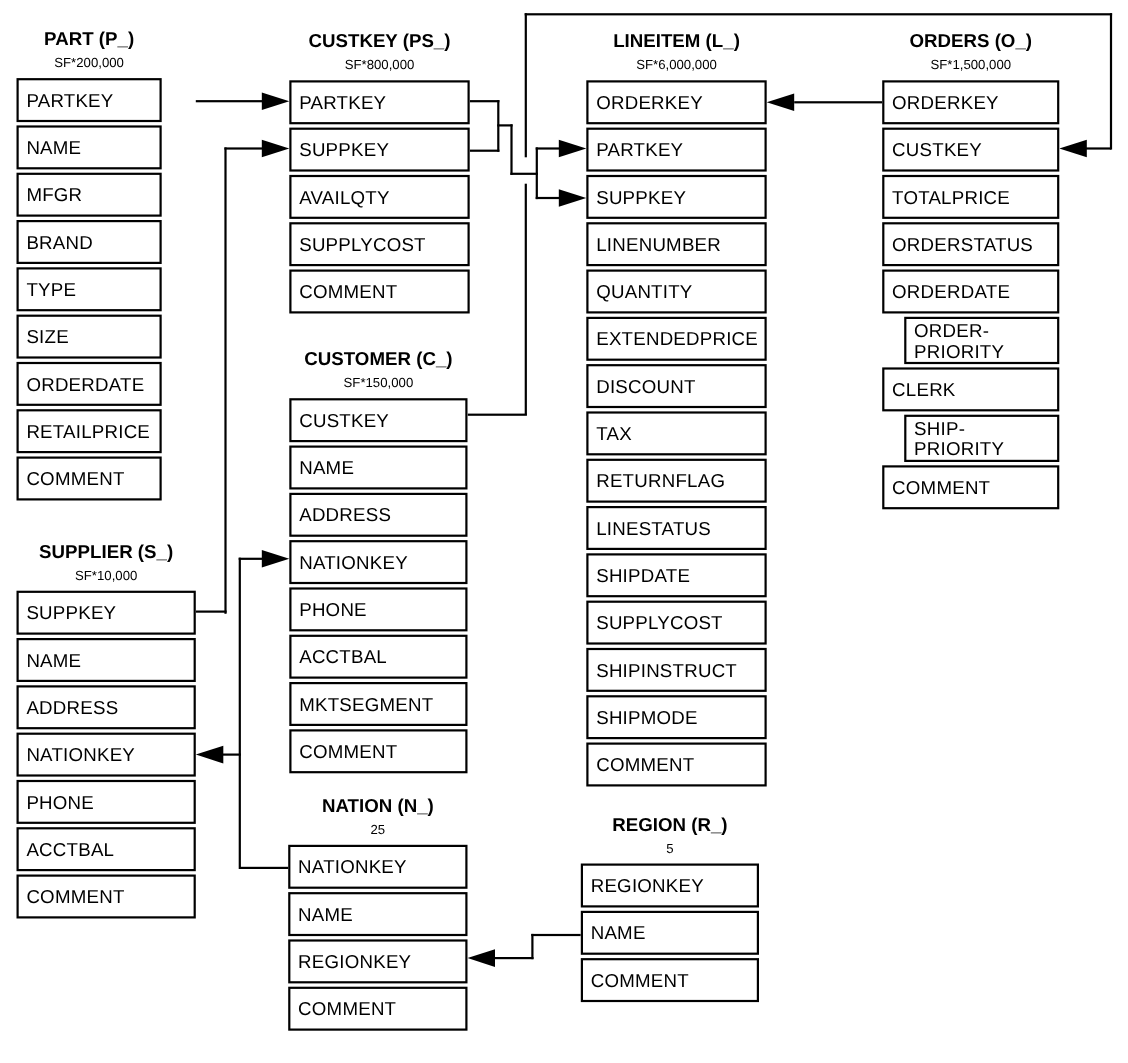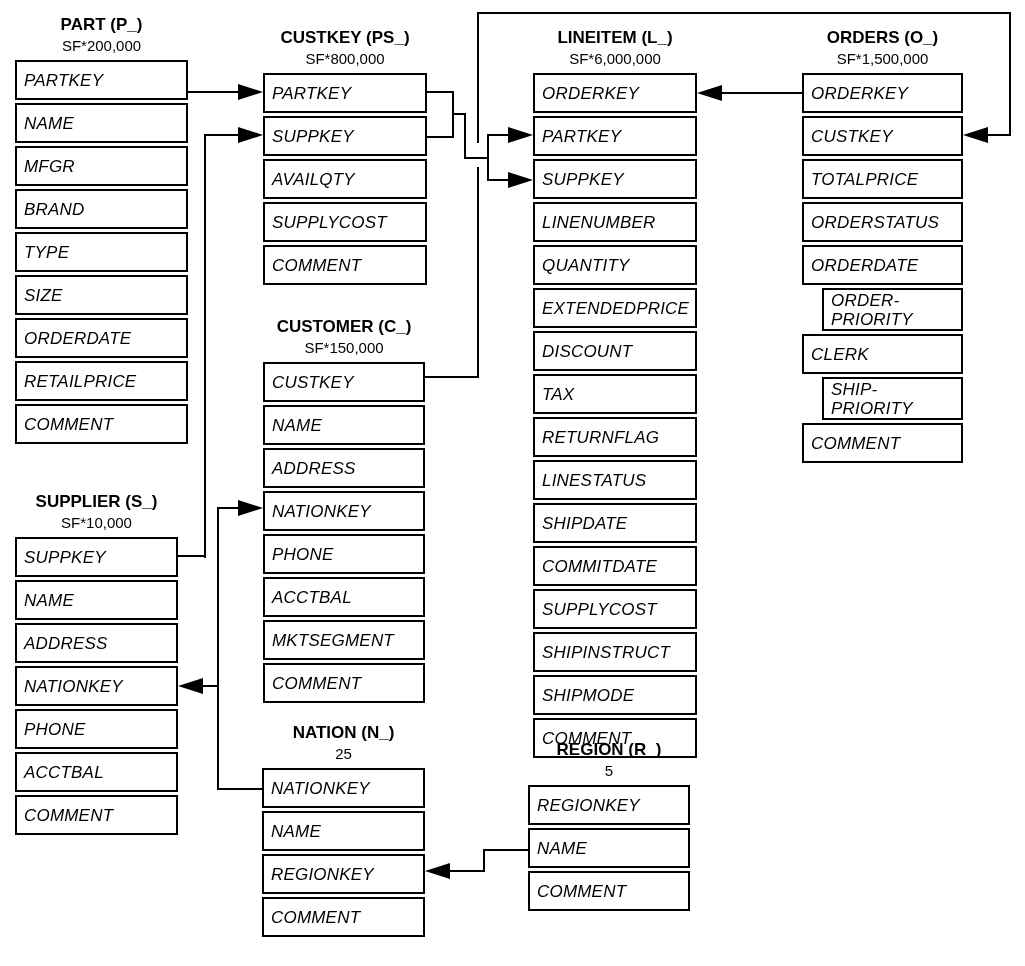--- a/index.html
+++ b/index.html
@@ -7,23 +7,23 @@
     width:1025px; height:966px; position:relative; overflow:hidden;
     background:#ffffff; color:#000000;
     font-family:"Liberation Sans", sans-serif;
   }
   .tbl { position:absolute; }
   .tbl-title {
     height:22px; line-height:22px; text-align:center;
     font-size:17px; font-weight:700; white-space:nowrap;
   }
   .tbl-count {
-    height:22px; line-height:20px; text-align:center; font-size:15px;
+    height:22px; line-height:20px; text-align:center; font-size:12px;
   }
-  .rows { display:flex; flex-direction:column; gap:3px; margin-top:2px;font-style:italic; }
+  .rows { display:flex; flex-direction:column; gap:3px; margin-top:2px; }
   .frow {
     box-sizing:border-box; border:2px solid #000; background:#fff;
     height:40px; display:flex; align-items:center;
     padding-left:7px; font-size:17px; line-height:19px;
     white-space:pre-line; letter-spacing:0.2px;
   }
   .frow.tall { height:43px;margin-left:20px; }
   .ln { position:absolute; background:#000; }
   .ar {
     position:absolute; width:0; height:0;
@@ -67,21 +67,21 @@
     <div class="ln" style="left: 217px; top: 507px; width: 23px; height: 2px;"></div>
     <div class="ar ar-r" style="left: 238px; top: 500px;"></div>
     <div class="ln" style="left: 202px; top: 685px; width: 17px; height: 2px;"></div>
     <div class="ar ar-l" style="left: 178px; top: 678px;"></div>
     <div class="ln" style="left: 483px; top: 849px; width: 45px; height: 2px;"></div>
     <div class="ln" style="left: 483px; top: 849px; width: 2px; height: 23px;"></div>
     <div class="ln" style="left: 448px; top: 870px; width: 37px; height: 2px;"></div>
     <div class="ar ar-l" style="left: 425px; top: 863px;"></div>
   </div>
 
-<div class="tbl" style="left:15px;  top:14px;  width:173px">
+<div class="tbl" style="left:15px;  top:25px;  width:132px">
   <div class="tbl-title">PART (P_)</div>
   <div class="tbl-count">SF*200,000</div>
   <div class="rows">
       <div class="frow">PARTKEY</div>
       <div class="frow">NAME</div>
       <div class="frow">MFGR</div>
       <div class="frow">BRAND</div>
       <div class="frow">TYPE</div>
       <div class="frow">SIZE</div>
       <div class="frow">ORDERDATE</div>
@@ -110,21 +110,20 @@
       <div class="frow">PARTKEY</div>
       <div class="frow">SUPPKEY</div>
       <div class="frow">LINENUMBER</div>
       <div class="frow">QUANTITY</div>
       <div class="frow">EXTENDEDPRICE</div>
       <div class="frow">DISCOUNT</div>
       <div class="frow">TAX</div>
       <div class="frow">RETURNFLAG</div>
       <div class="frow">LINESTATUS</div>
       <div class="frow">SHIPDATE</div>
-      <div class="frow">COMMITDATE</div>
       <div class="frow">SUPPLYCOST</div>
       <div class="frow">SHIPINSTRUCT</div>
       <div class="frow">SHIPMODE</div>
       <div class="frow">COMMENT</div>
     </div>
 </div>
 
 <div class="tbl" style="left:802px; top:27px;  width:161px">
   <div class="tbl-title">ORDERS (O_)</div>
   <div class="tbl-count">SF*1,500,000</div>

